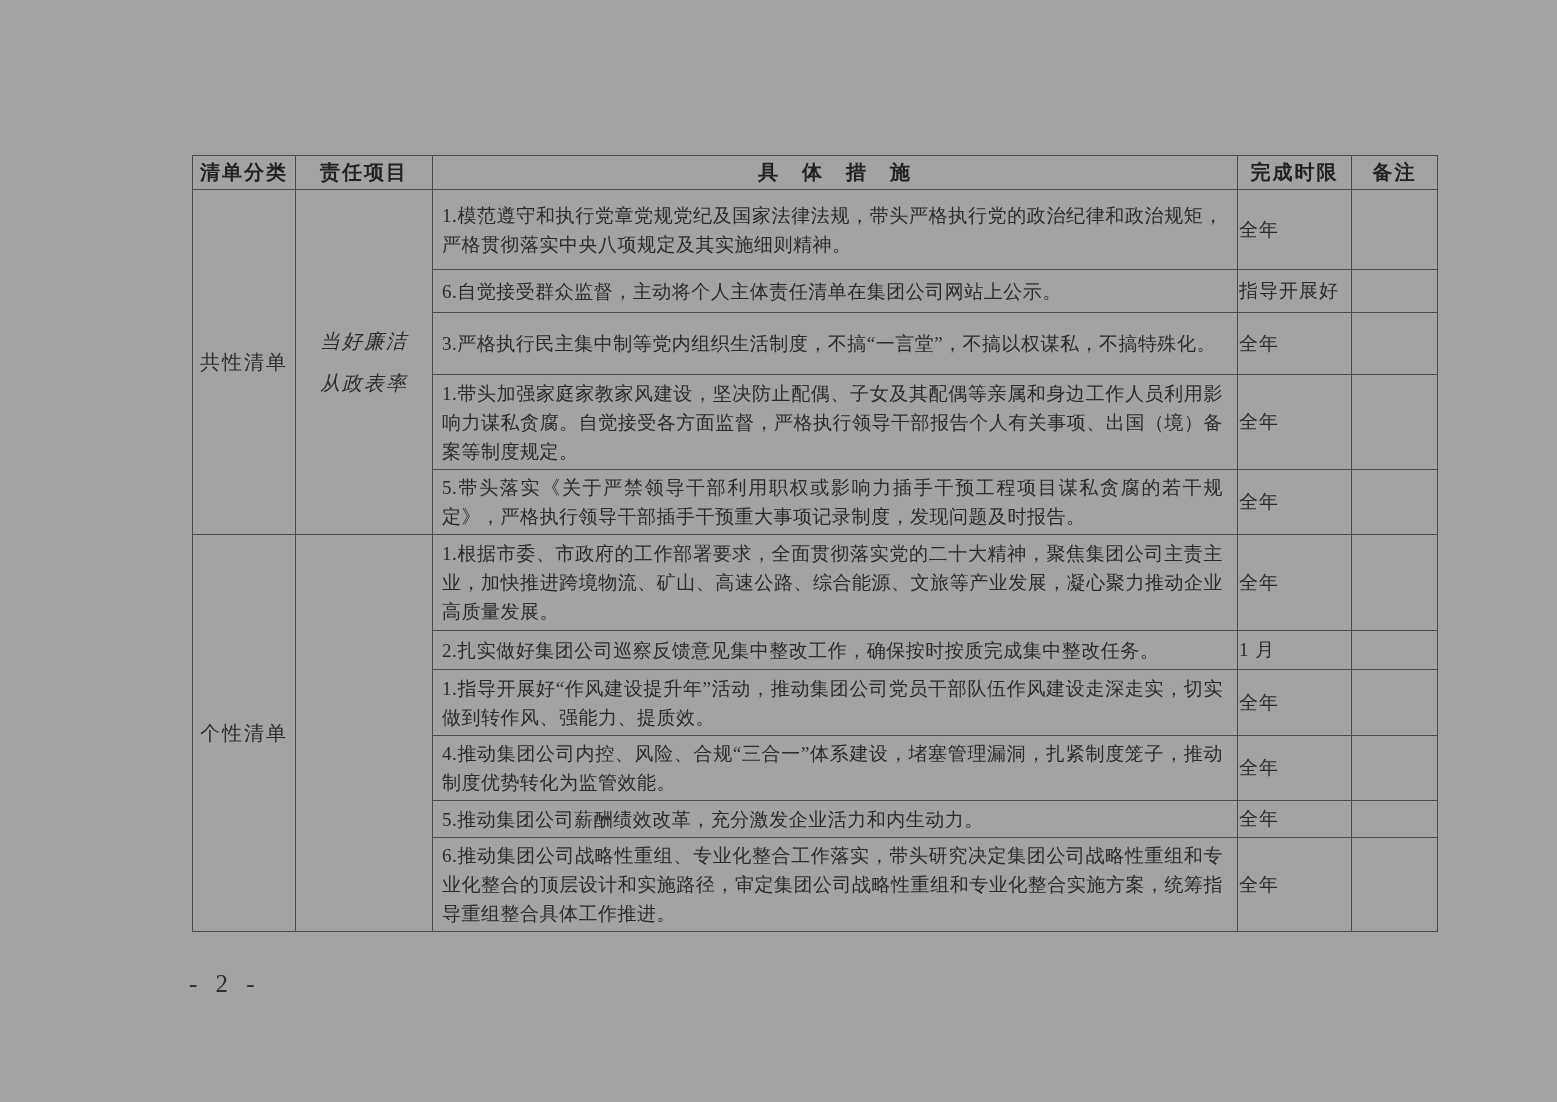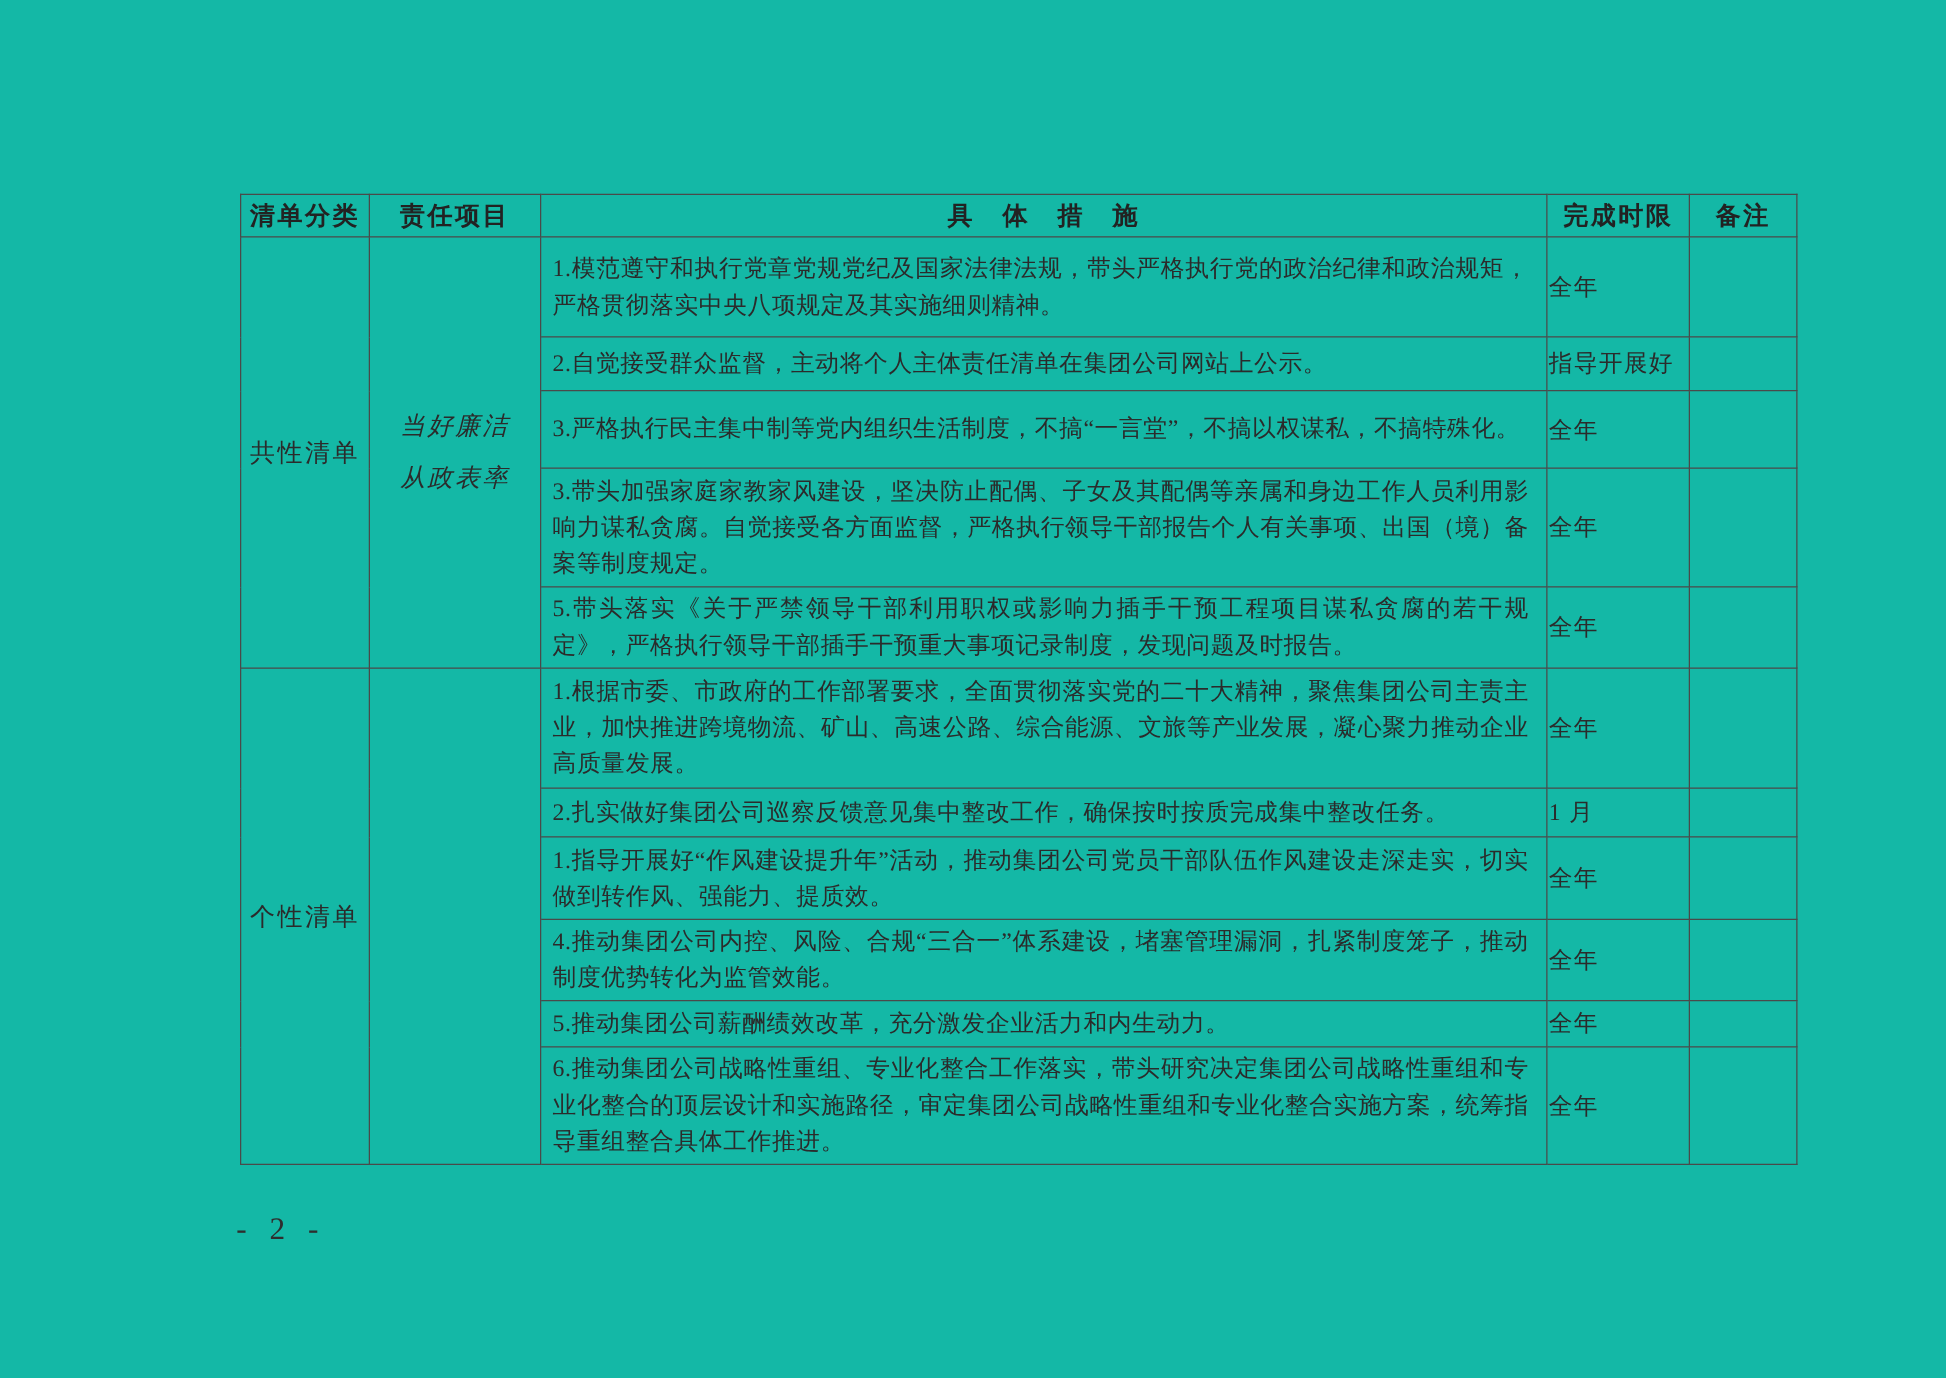--- a/index.html
+++ b/index.html
@@ -9,21 +9,21 @@
     height: 1102px;
     background: #ffffff;
     overflow: hidden;
     font-family: "Liberation Serif", "DejaVu Serif", serif;
     color: #262626;
   }
   .page {
     position: relative;
     width: 1557px;
     height: 1102px;
-    background: #14b8a6;
+    background: #a3a3a3;
   }
   table.doc-table {
     position: absolute;
     left: 192px;
     top: 155px;
     width: 1245px;
     border-collapse: collapse;
     table-layout: fixed;
   }
   table.doc-table th,
@@ -104,31 +104,31 @@
 
       <tr style="height:80px">
         <td class="cat" rowspan="5">共性清单</td>
         <td class="proj" rowspan="5">当好廉洁
 从政表率</td>
         <td class="measure">1.模范遵守和执行党章党规党纪及国家法律法规，带头严格执行党的政治纪律和政治规矩，严格贯彻落实中央八项规定及其实施细则精神。</td>
         <td class="deadline">全年</td>
         <td class="note"></td>
       </tr>
       <tr style="height:43px">
-        <td class="measure">2.自觉接受群众监督，主动将个人主体责任清单在集团公司网站上公示。</td>
+        <td class="measure">6.自觉接受群众监督，主动将个人主体责任清单在集团公司网站上公示。</td>
         <td class="deadline">指导开展好</td>
         <td class="note"></td>
       </tr>
       <tr style="height:62px">
         <td class="measure">3.严格执行民主集中制等党内组织生活制度，不搞“一言堂”，不搞以权谋私，不搞特殊化。</td>
         <td class="deadline">全年</td>
         <td class="note"></td>
       </tr>
       <tr style="height:95px">
-        <td class="measure">3.带头加强家庭家教家风建设，坚决防止配偶、子女及其配偶等亲属和身边工作人员利用影响力谋私贪腐。自觉接受各方面监督，严格执行领导干部报告个人有关事项、出国（境）备案等制度规定。</td>
+        <td class="measure">1.带头加强家庭家教家风建设，坚决防止配偶、子女及其配偶等亲属和身边工作人员利用影响力谋私贪腐。自觉接受各方面监督，严格执行领导干部报告个人有关事项、出国（境）备案等制度规定。</td>
         <td class="deadline">全年</td>
         <td class="note"></td>
       </tr>
       <tr style="height:65px">
         <td class="measure">5.带头落实《关于严禁领导干部利用职权或影响力插手干预工程项目谋私贪腐的若干规定》，严格执行领导干部插手干预重大事项记录制度，发现问题及时报告。</td>
         <td class="deadline">全年</td>
         <td class="note"></td>
       </tr>
 
       <tr style="height:96px">

